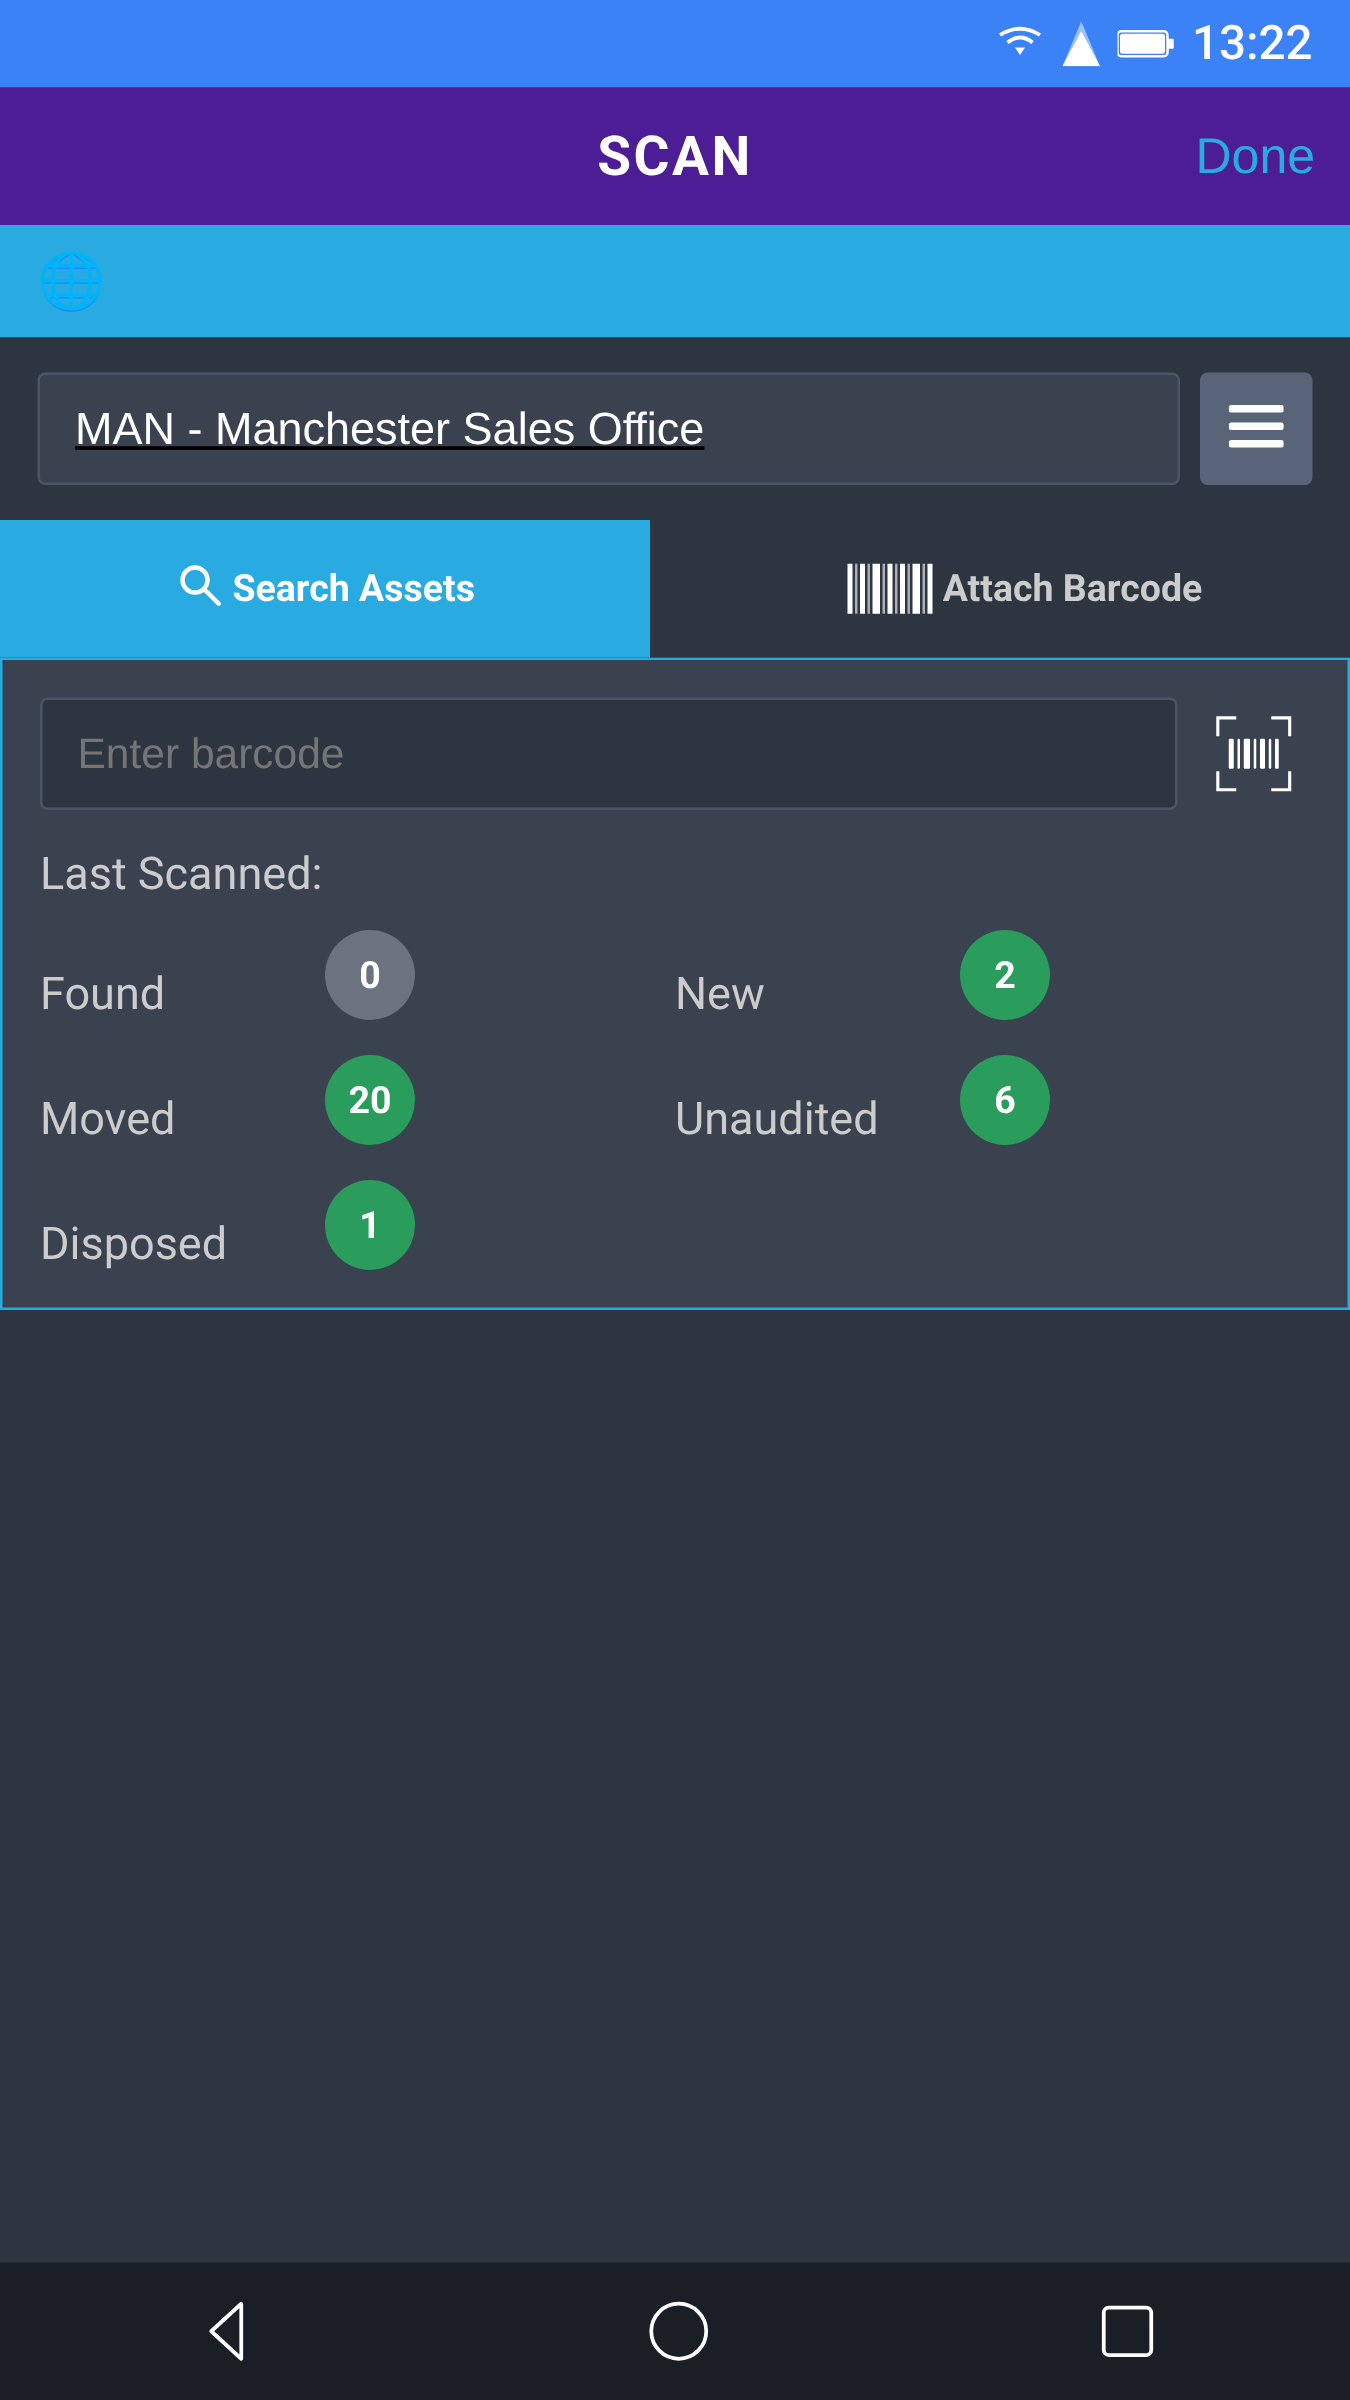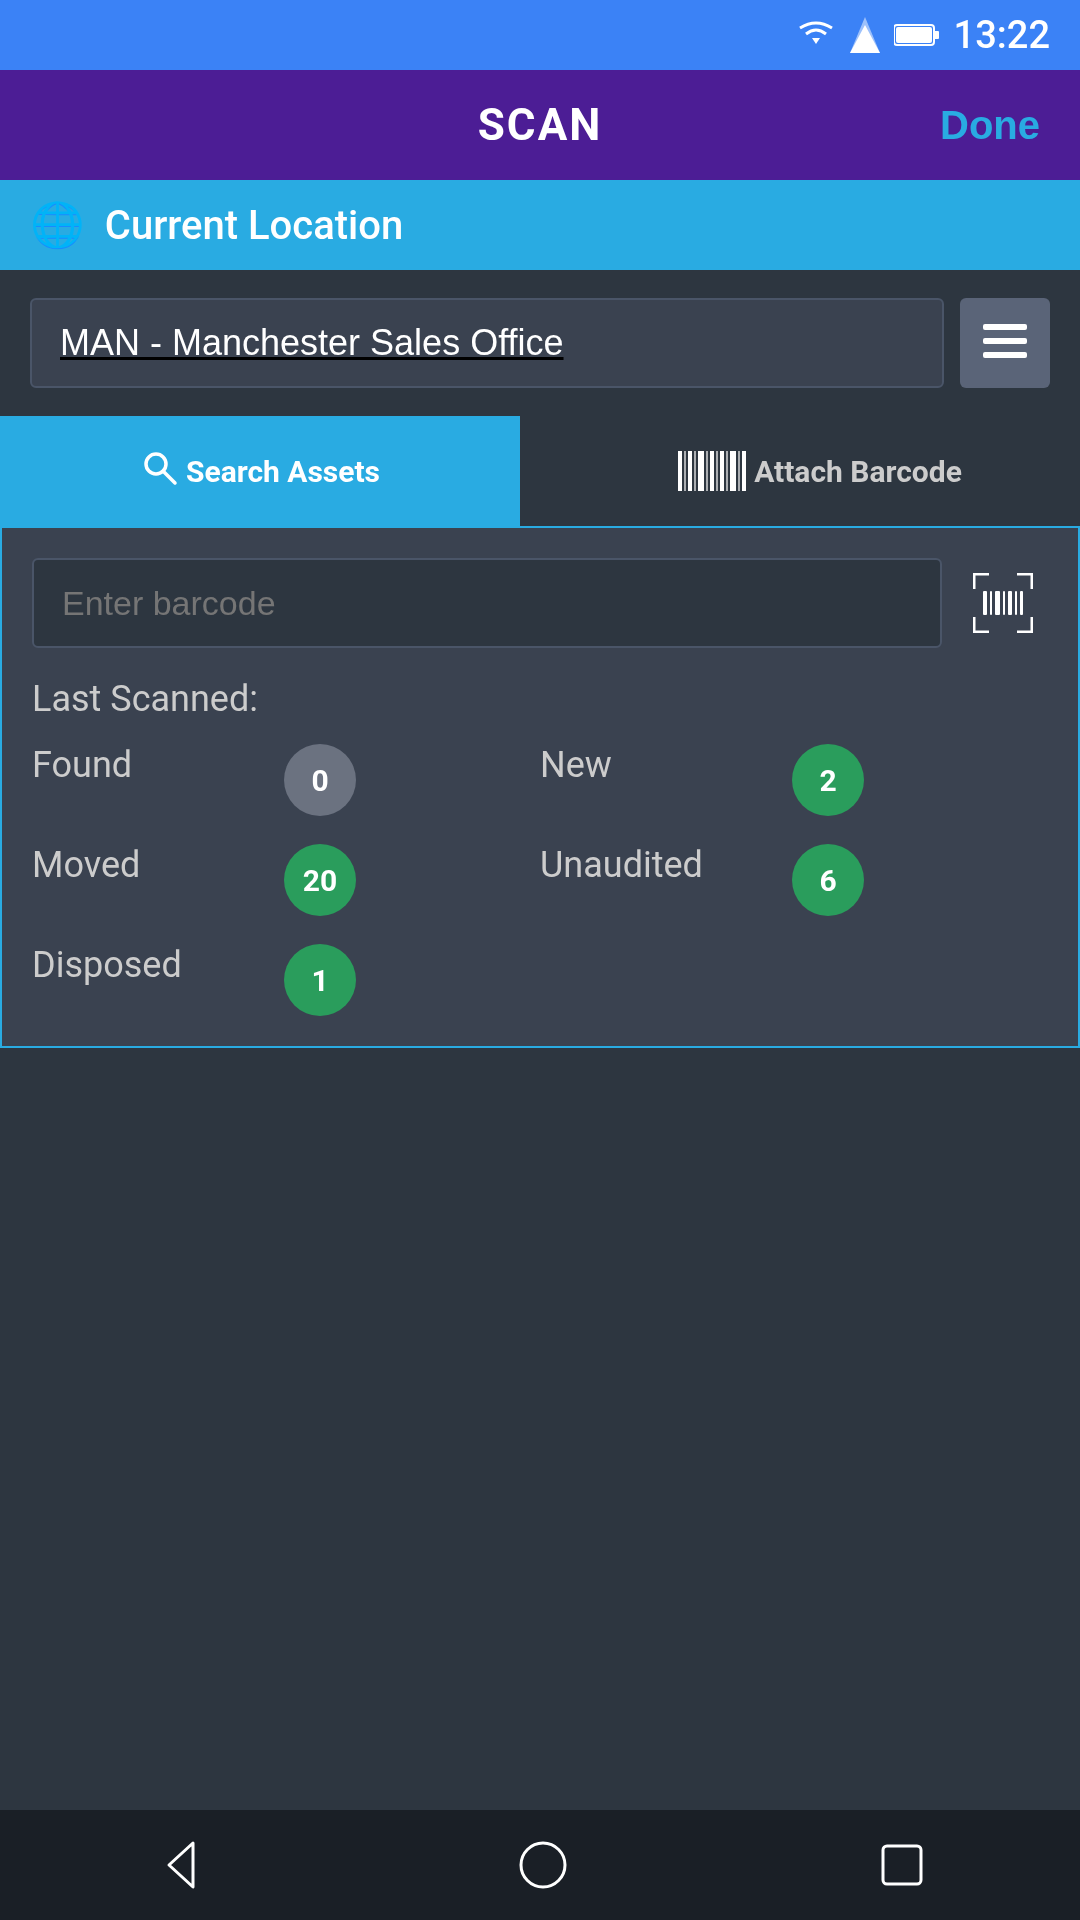--- a/index.html
+++ b/index.html
@@ -51,24 +51,24 @@
 
     .header-title {
       color: white;
       font-size: 44px;
       font-weight: bold;
       letter-spacing: 2px;
     }
 
     .done-button {
       position: absolute;
-      right: 40px;
+      right: 28px;
       color: #29abe2;
       font-size: 40px;
-      font-weight: 700;
+      font-weight: 400;
       cursor: pointer;
       background: none;
       border: none;
     }
 
     
     .location-bar {
       width: 100%;
       height: 90px;
       background: #29abe2;
@@ -227,22 +227,22 @@
     
     .stats-grid {
       display: grid;
       grid-template-columns: 1fr 1fr;
       gap: 0;
       row-gap: 28px;
     }
 
     .stat-row {
       display: flex;
-      align-items: flex-start;
-      gap: 32px;
+      align-items: flex-end;
+      gap: 8px;
     }
 
     .stat-label {
       color: #ccc;
       font-size: 36px;
       min-width: 220px;
     }
 
     .stat-badge {
       width: 72px;
@@ -325,21 +325,20 @@
   </div>
 </div>
 
 <div class="header">
   <span class="header-title">SCAN</span>
   <button class="done-button">Done</button>
 </div>
 
 <div class="location-bar">
   <span class="globe-icon">🌐</span>
-  <span class="location-label">Current Location</span>
 </div>
 
 <div class="location-input-row">
   <input class="location-input" type="text" value="MAN - Manchester Sales Office" style="">
   <button class="list-button">
     <svg width="44" height="38" viewBox="0 0 44 38" fill="white">
       <rect x="0" y="0" width="44" height="6" rx="2"></rect>
       <rect x="0" y="14" width="44" height="6" rx="2"></rect>
       <rect x="0" y="28" width="44" height="6" rx="2"></rect>
     </svg>

